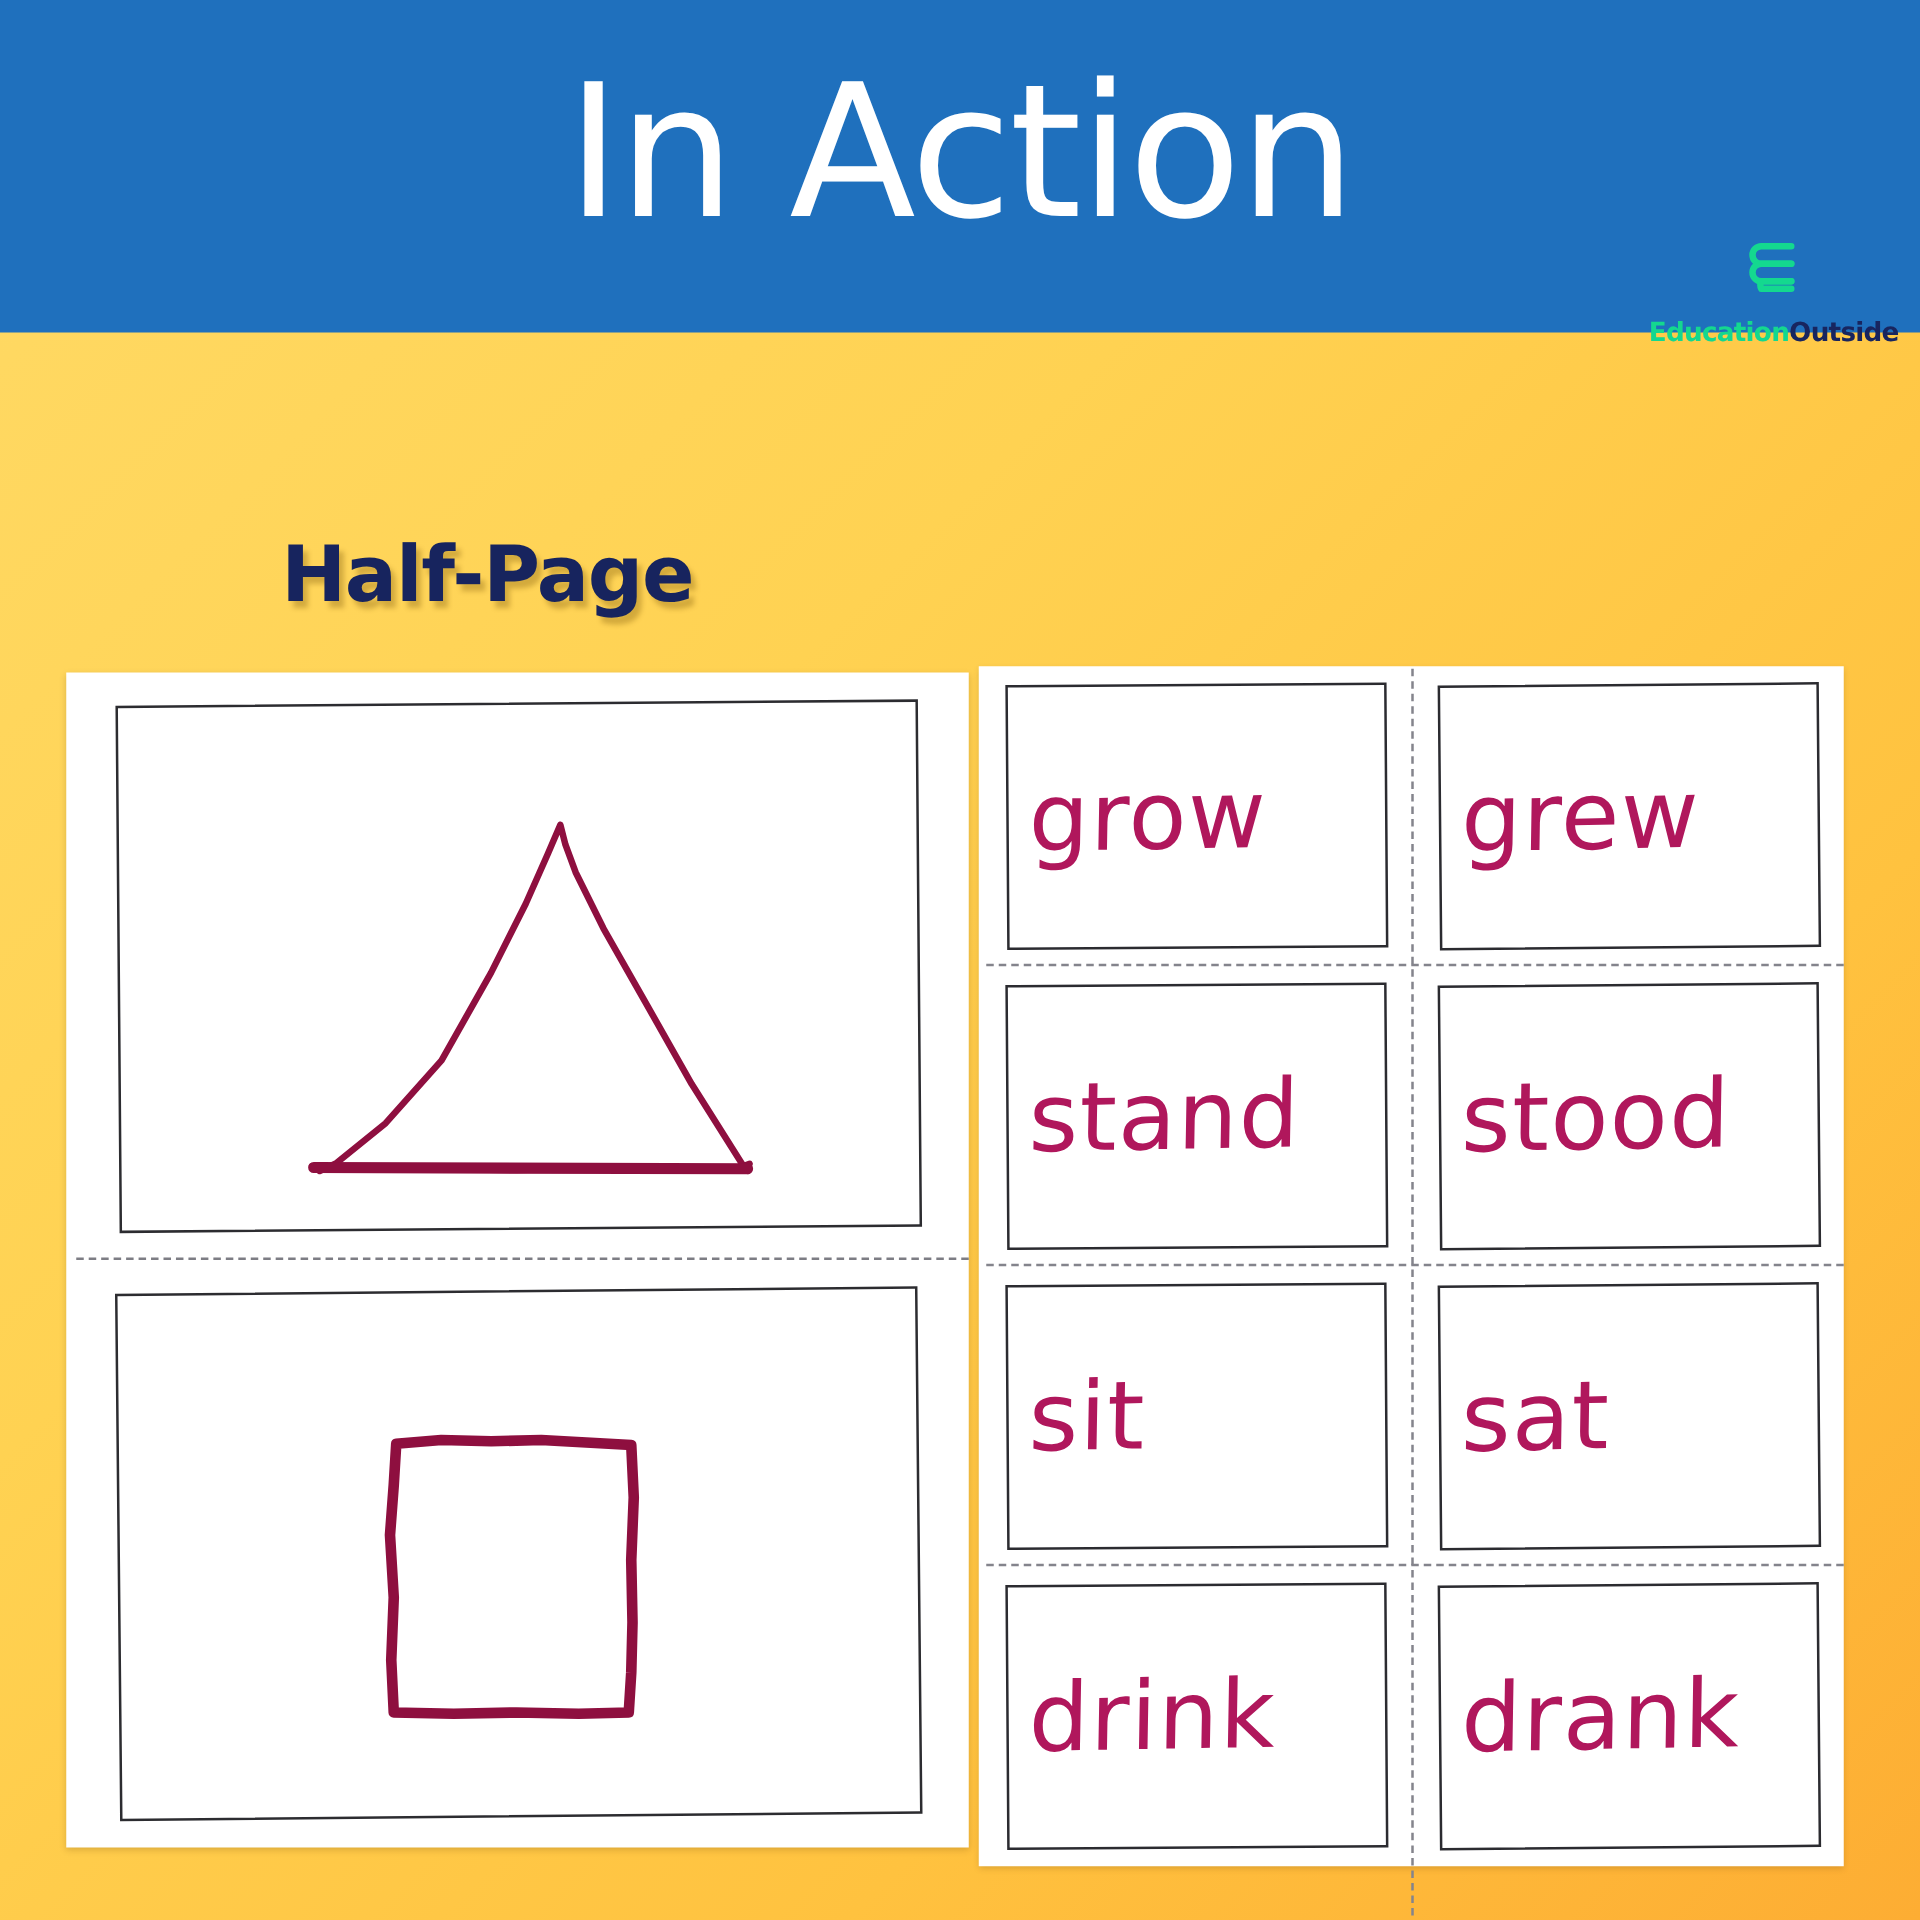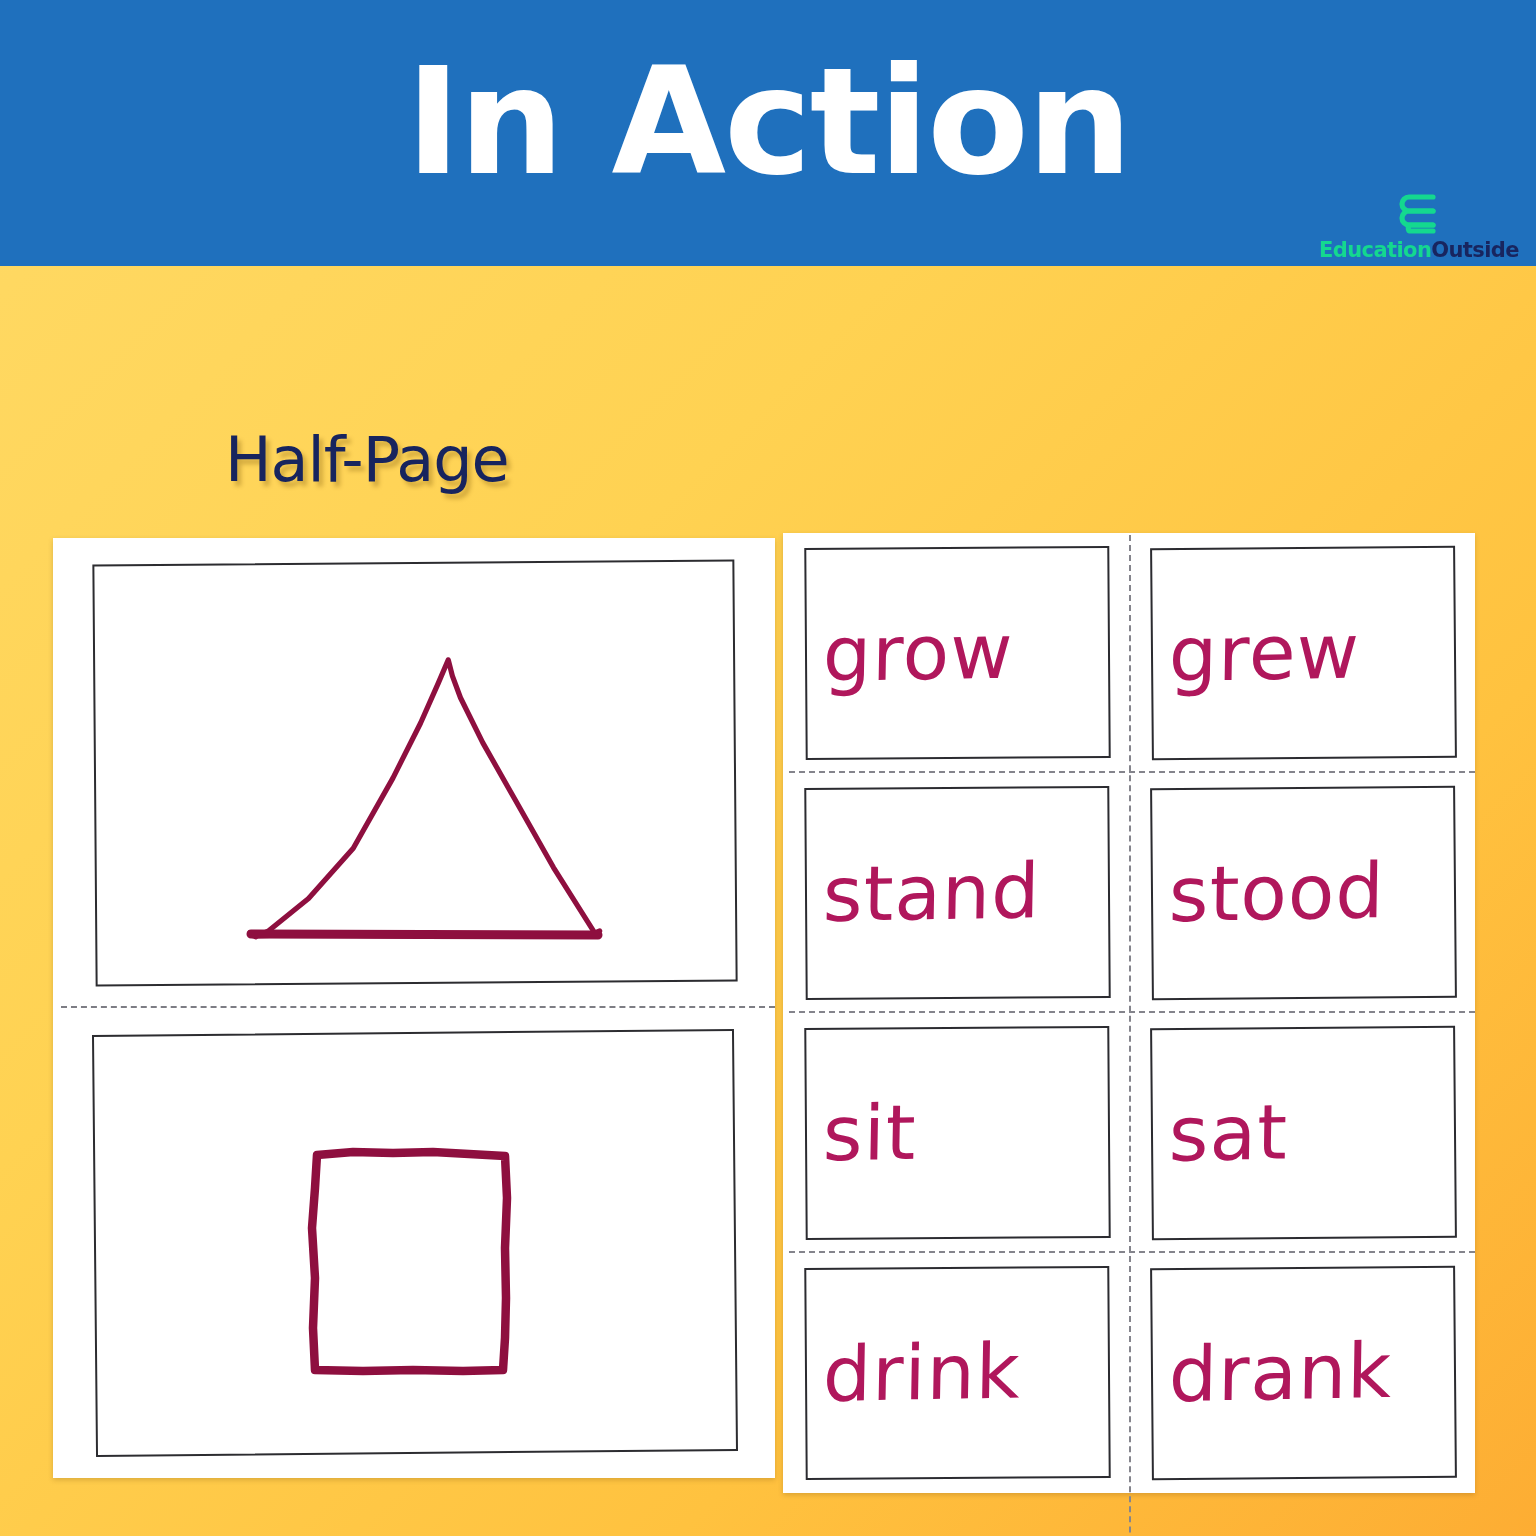--- a/index.html
+++ b/index.html
@@ -32,21 +32,21 @@
   }
 
   #page-title {
     position: absolute;
     left: 0;
     top: 42px;
     width: 1536px;
     text-align: center;
     color: #ffffff;
     font-family: "DejaVu Sans", sans-serif;
-    font-weight: bold;
+    font-weight: normal;
     font-size: 148px;
     line-height: 160px;
     letter-spacing: -2px;
   }
 
   
   #brand {
     position: absolute;
     right: 14px;
     top: 192px;
@@ -55,36 +55,36 @@
     text-align: center;
   }
   #brand-mark {
     display: block;
     margin: 0 auto;
     width: 44px;
     height: 44px;
   }
   #brand-wordmark {
     display: block;
-    margin-top: 2px;
+    margin-top: 18px;
     font-family: "DejaVu Sans", sans-serif;
     font-weight: bold;
     font-size: 21px;
     line-height: 24px;
     letter-spacing: -0.6px;
     white-space: nowrap;
   }
   .brand-edu { color: #14d88f; }
   .brand-out { color: #18255f; }
 
   
   .col-heading {
     position: absolute;
     font-family: "DejaVu Sans", sans-serif;
-    font-weight: normal;
+    font-weight: bold;
     font-size: 62px;
     line-height: 70px;
     color: #17245e;
     text-shadow: 4px 5px 4px rgba(120, 85, 10, 0.33);
     letter-spacing: -1px;
     white-space: nowrap;
   }
   #heading-half  { left: 225px; top: 425px; }
   #heading-eighth { left: 922px; top: 425px; }
 

